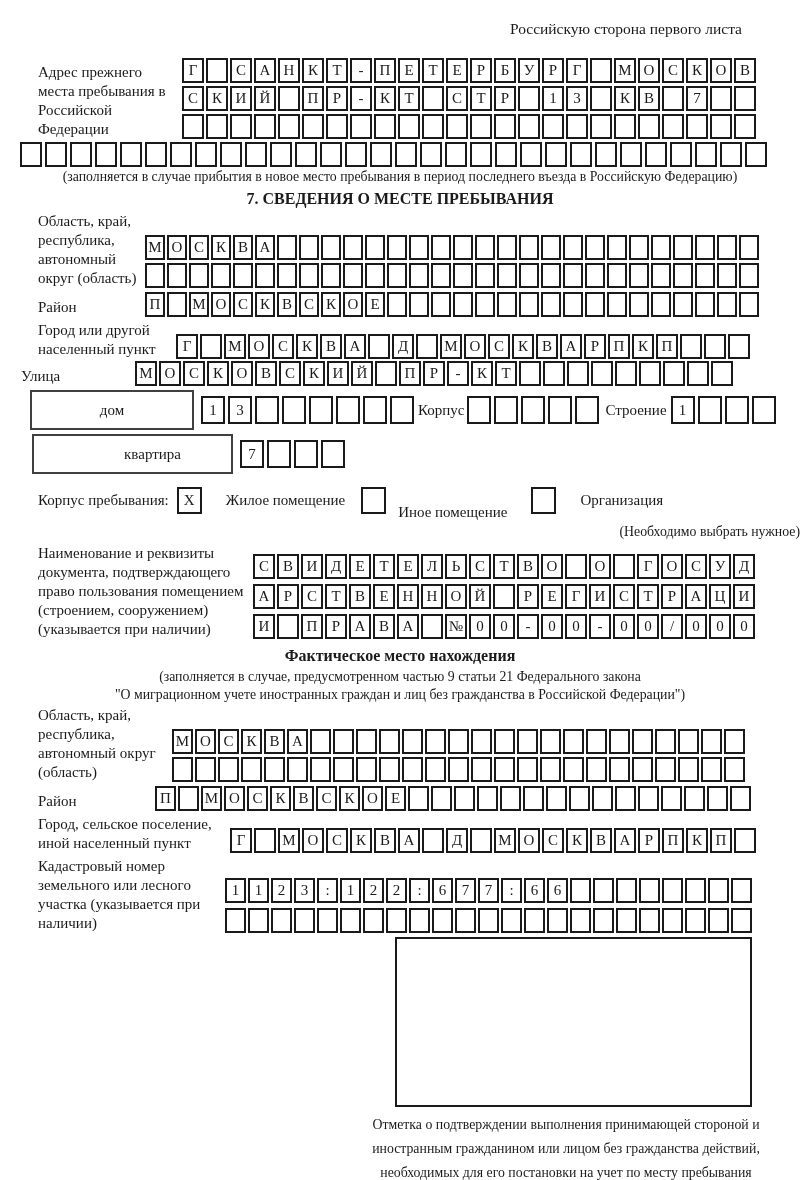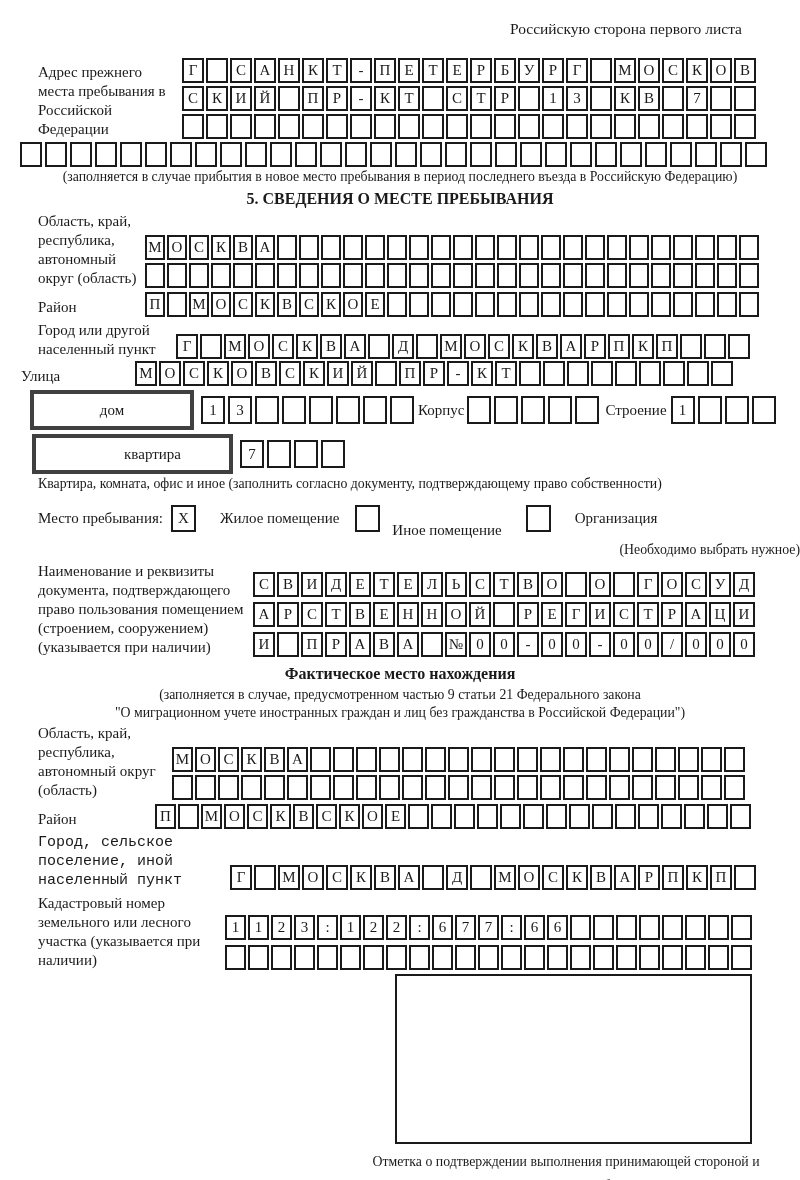--- a/index.html
+++ b/index.html
@@ -18,21 +18,21 @@
     border:2px solid #1a1a1a;display:flex;align-items:center;justify-content:center;
     font-size:15px;font-family:"Liberation Serif","DejaVu Serif",serif;
   }
   .p22 .cell{width:20px;}
   .p23 .cell{width:21px;}
   .p25{column-gap:3px;}.p25 .cell{width:22px;}
   .p27{column-gap:3px;}.p27 .cell{width:24px;height:28px;}
   .note{font-size:13.8px;}
   .note-center{text-align:center;margin-top:2px;}
   .section-title{text-align:center;font-weight:bold;font-size:16px;margin-top:5px;}
-  .boxed{box-sizing:border-box;border:4px solid #404040;display:flex;align-items:center;justify-content:center;font-size:15px;height:40px;}
+  .boxed{box-sizing:border-box;border:2px solid #404040;display:flex;align-items:center;justify-content:center;font-size:15px;height:40px;}
   .inline-row{display:flex;align-items:center;}
   .checkbox{
     box-sizing:border-box;width:25px;height:27px;border:2px solid #1a1a1a;flex:0 0 auto;
     display:flex;align-items:center;justify-content:center;font-size:15px;
   }
   .stamp-box{box-sizing:border-box;border:2px solid #1a1a1a;width:357px;height:170px;margin:4px 0 0 395px;}
   .stamp-caption{width:404px;margin:6px 0 0 364px;text-align:center;font-size:13.8px;line-height:24px;}
   .mt2{margin-top:2px;margin-left:21px;}.mt3{margin-top:3px;}.mt4{margin-top:4px;}.mt5{margin-top:5px;}
 </style>
 </head>
@@ -152,21 +152,21 @@
       <span class="cell"></span>
       <span class="cell"></span>
       <span class="cell"></span>
       <span class="cell"></span>
       <span class="cell"></span>
       <span class="cell"></span>
       <span class="cell"></span>
     </div>
   <div class="note note-center">(заполняется в случае прибытия в новое место пребывания в период последнего въезда в Российскую Федерацию)</div>
 
-  <div class="section-title">5. СВЕДЕНИЯ О МЕСТЕ ПРЕБЫВАНИЯ</div>
+  <div class="section-title">7. СВЕДЕНИЯ О МЕСТЕ ПРЕБЫВАНИЯ</div>
 
   <div class="field mt4">
     <div class="lblcol" style="width:107px;">Область, край, республика, автономный округ (область)</div>
     <div class="rows">
       <div class="cellrow p22">
           <span class="cell">М</span>
           <span class="cell">О</span>
           <span class="cell">С</span>
           <span class="cell">К</span>
           <span class="cell">В</span>
@@ -353,24 +353,23 @@
 
   <div class="inline-row mt4" style="margin-left:32px;">
     <div class="boxed" style="width:201px;padding-left:40px;">квартира</div>
     <div class="cellrow p27" style="margin-left:7px;">
         <span class="cell">7</span>
         <span class="cell"></span>
         <span class="cell"></span>
         <span class="cell"></span>
       </div>
   </div>
-  <div class="note mt2" style="margin-left:38px;">Квартира, комната, офис и иное (заполнить согласно документу, подтверждающему право собственности)</div>
 
   <div class="inline-row mt5" style="margin-left:38px;">
-    <span class="lblcol">Место пребывания:</span>
+    <span class="lblcol">Корпус пребывания:</span>
     <span class="checkbox" style="margin-left:8px;">X</span>
     <span class="lblcol" style="margin-left:24px;text-align:right;">Жилое помещение</span>
     <span class="checkbox" style="margin-left:16px;"></span>
     <span class="lblcol" style="margin-left:12px;margin-top:24px;">Иное помещение</span>
     <span class="checkbox" style="margin-left:24px;"></span>
     <span class="lblcol" style="margin-left:24px;">Организация</span>
   </div>
   <div class="note" style="margin-left:242px;margin-top:2px;text-align:right;">(Необходимо выбрать нужное)</div>
 
   <div class="field mt4">
@@ -538,21 +537,21 @@
         <span class="cell"></span>
         <span class="cell"></span>
         <span class="cell"></span>
         <span class="cell"></span>
         <span class="cell"></span>
         <span class="cell"></span>
       </div>
   </div>
 
   <div class="field mt4">
-    <div class="lblcol" style="width:192px;font-family:Liberation Mono, monospace;">Город, сельское поселение, иной населенный пункт</div>
+    <div class="lblcol" style="width:192px;">Город, сельское поселение, иной населенный пункт</div>
     <div class="cellrow">
         <span class="cell">Г</span>
         <span class="cell"></span>
         <span class="cell">М</span>
         <span class="cell">О</span>
         <span class="cell">С</span>
         <span class="cell">К</span>
         <span class="cell">В</span>
         <span class="cell">А</span>
         <span class="cell"></span>

